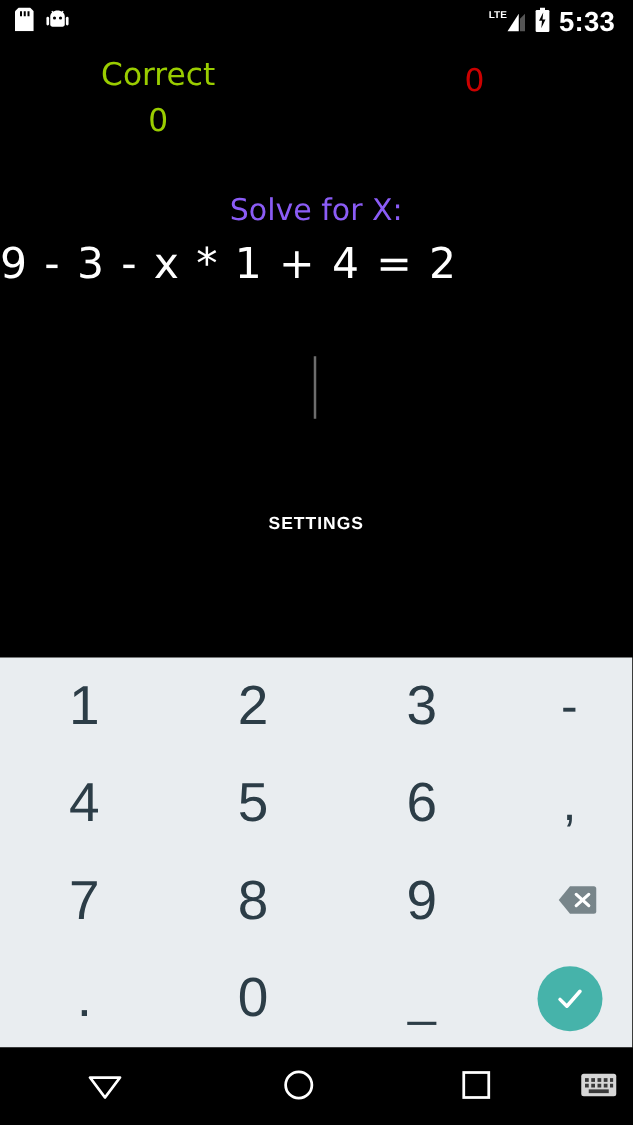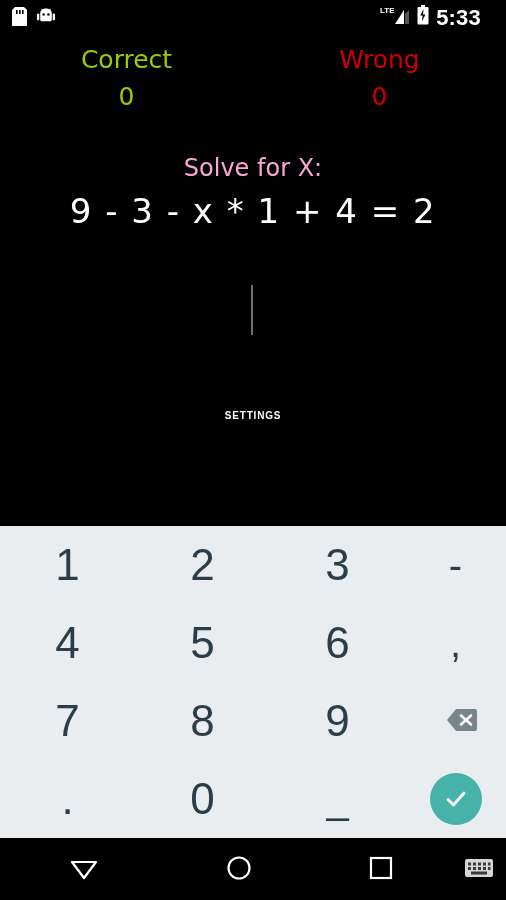--- a/index.html
+++ b/index.html
@@ -31,23 +31,23 @@
   }
   .status-left {
     display: flex;
     align-items: center;
     gap: 10px;
     padding-left: 12px;
   }
   .status-right {
     margin-left: auto;
     display: flex;
-    align-items: flex-start;
+    align-items: center;
     gap: 7px;
-    padding-right: 25px;
+    padding-right: 14px;
   }
   .status-time {
     color: #ffffff;
     font-size: 22px;
     font-weight: bold;
     letter-spacing: 0.2px;
   }
   .sd-icon { display: block; }
   .android-icon { display: block; }
   .lte-icon { display: block; }
@@ -86,30 +86,30 @@
   .score-correct .score-label,
   .score-correct .score-value { color: #9ACD00; }
   .score-wrong .score-label,
   .score-wrong .score-value { color: #CC0000; }
 
   .prompt {
     position: absolute;
     top: 118px; left: 0;
     width: 506px;
     text-align: center;
-    color: #f9a8d4;
+    color: #8b5cf6;
     font-family: "DejaVu Sans", sans-serif;
     font-size: 24px;
   }
 
   .equation {
     position: absolute;
     top: 155px; left: 0;
     width: 506px;
-    text-align: center;
+    text-align: left;
     color: #ffffff;
     font-family: "DejaVu Sans", sans-serif;
     font-size: 34px;
     letter-spacing: 1.5px;
     white-space: nowrap;
   }
 
   .answer-field {
     position: absolute;
     top: 240px;
@@ -136,21 +136,21 @@
 
   .settings-button {
     position: absolute;
     top: 362px; left: 0;
     width: 506px;
     text-align: center;
     background: transparent;
     border: none;
     color: #ffffff;
     font-family: "Liberation Sans", sans-serif;
-    font-size: 10px;
+    font-size: 14px;
     font-weight: bold;
     letter-spacing: 0.8px;
     cursor: pointer;
     padding: 12px 0;
   }
 
   
   .keyboard {
     position: absolute;
     top: 526px; left: 0;
@@ -284,21 +284,20 @@
   </div>
 
   <div class="app-body">
 
     <div class="score-row">
       <div class="score-col score-correct">
         <div class="score-label">Correct</div>
         <div class="score-value">0</div>
       </div>
       <div class="score-col score-wrong">
-        <div class="score-label">Wrong</div>
         <div class="score-value">0</div>
       </div>
     </div>
 
     <div class="prompt">Solve for X:</div>
 
     <div class="equation">9 - 3 - x * 1 + 4 = 2</div>
 
     <input class="answer-field" type="text" value="" placeholder="" style="">
     <div class="caret"></div>

